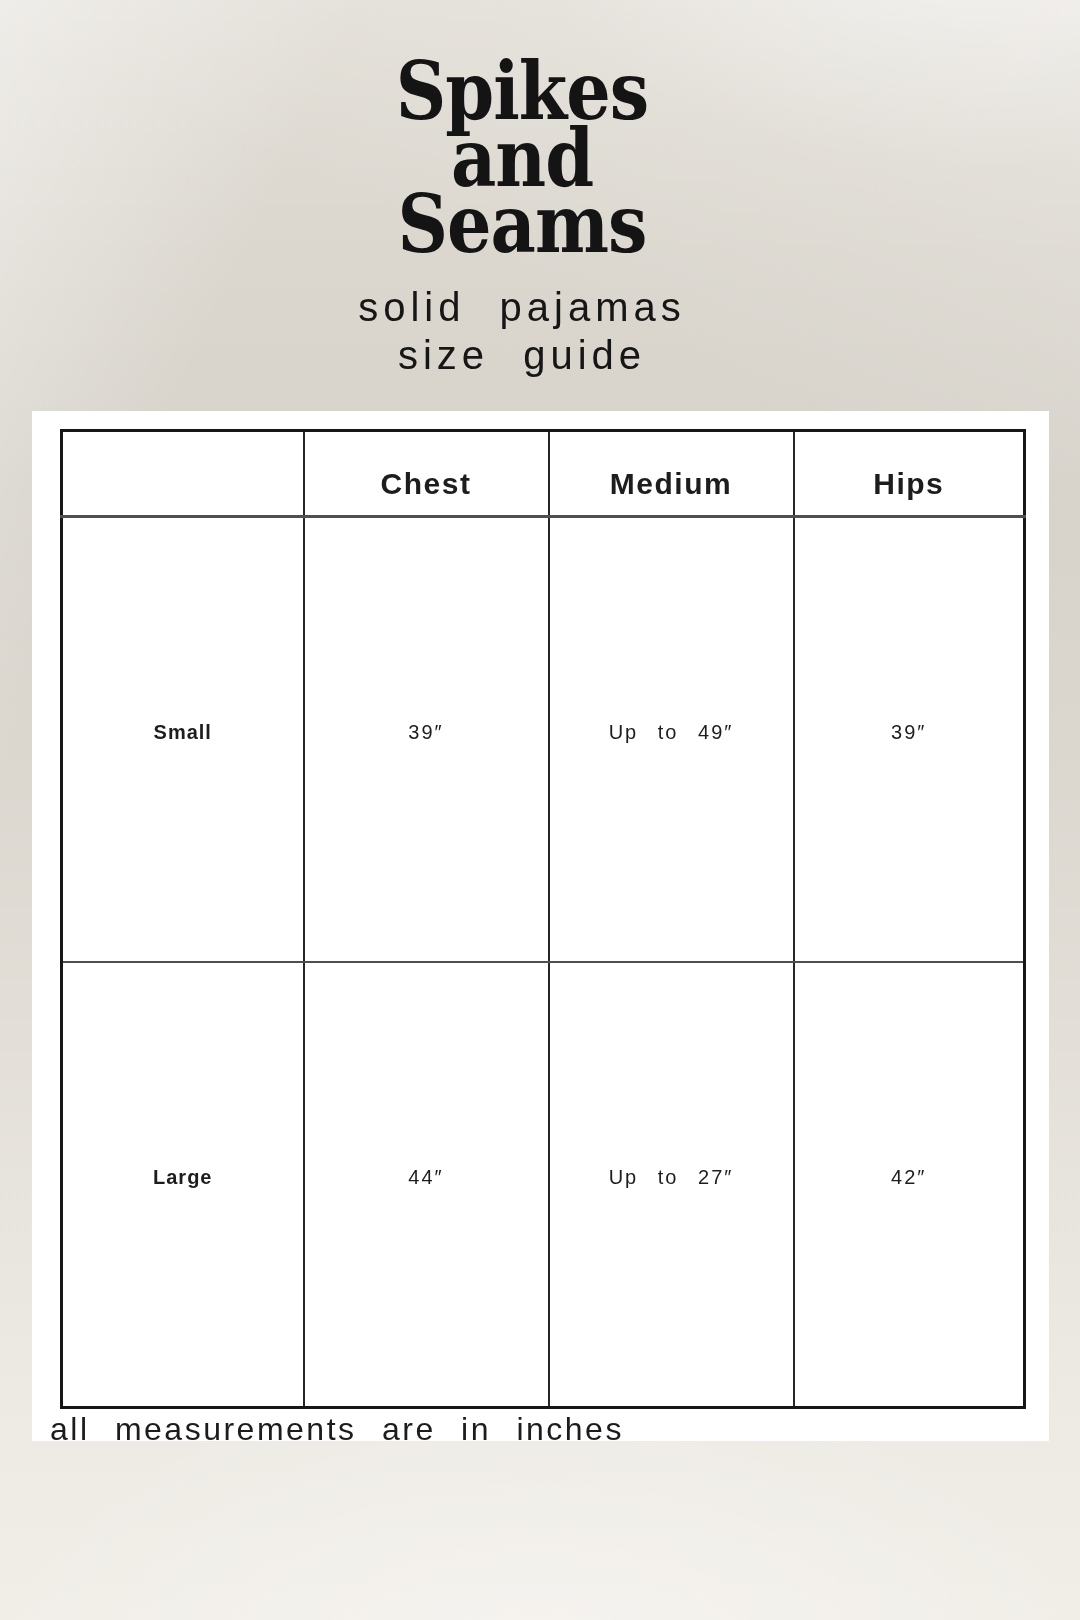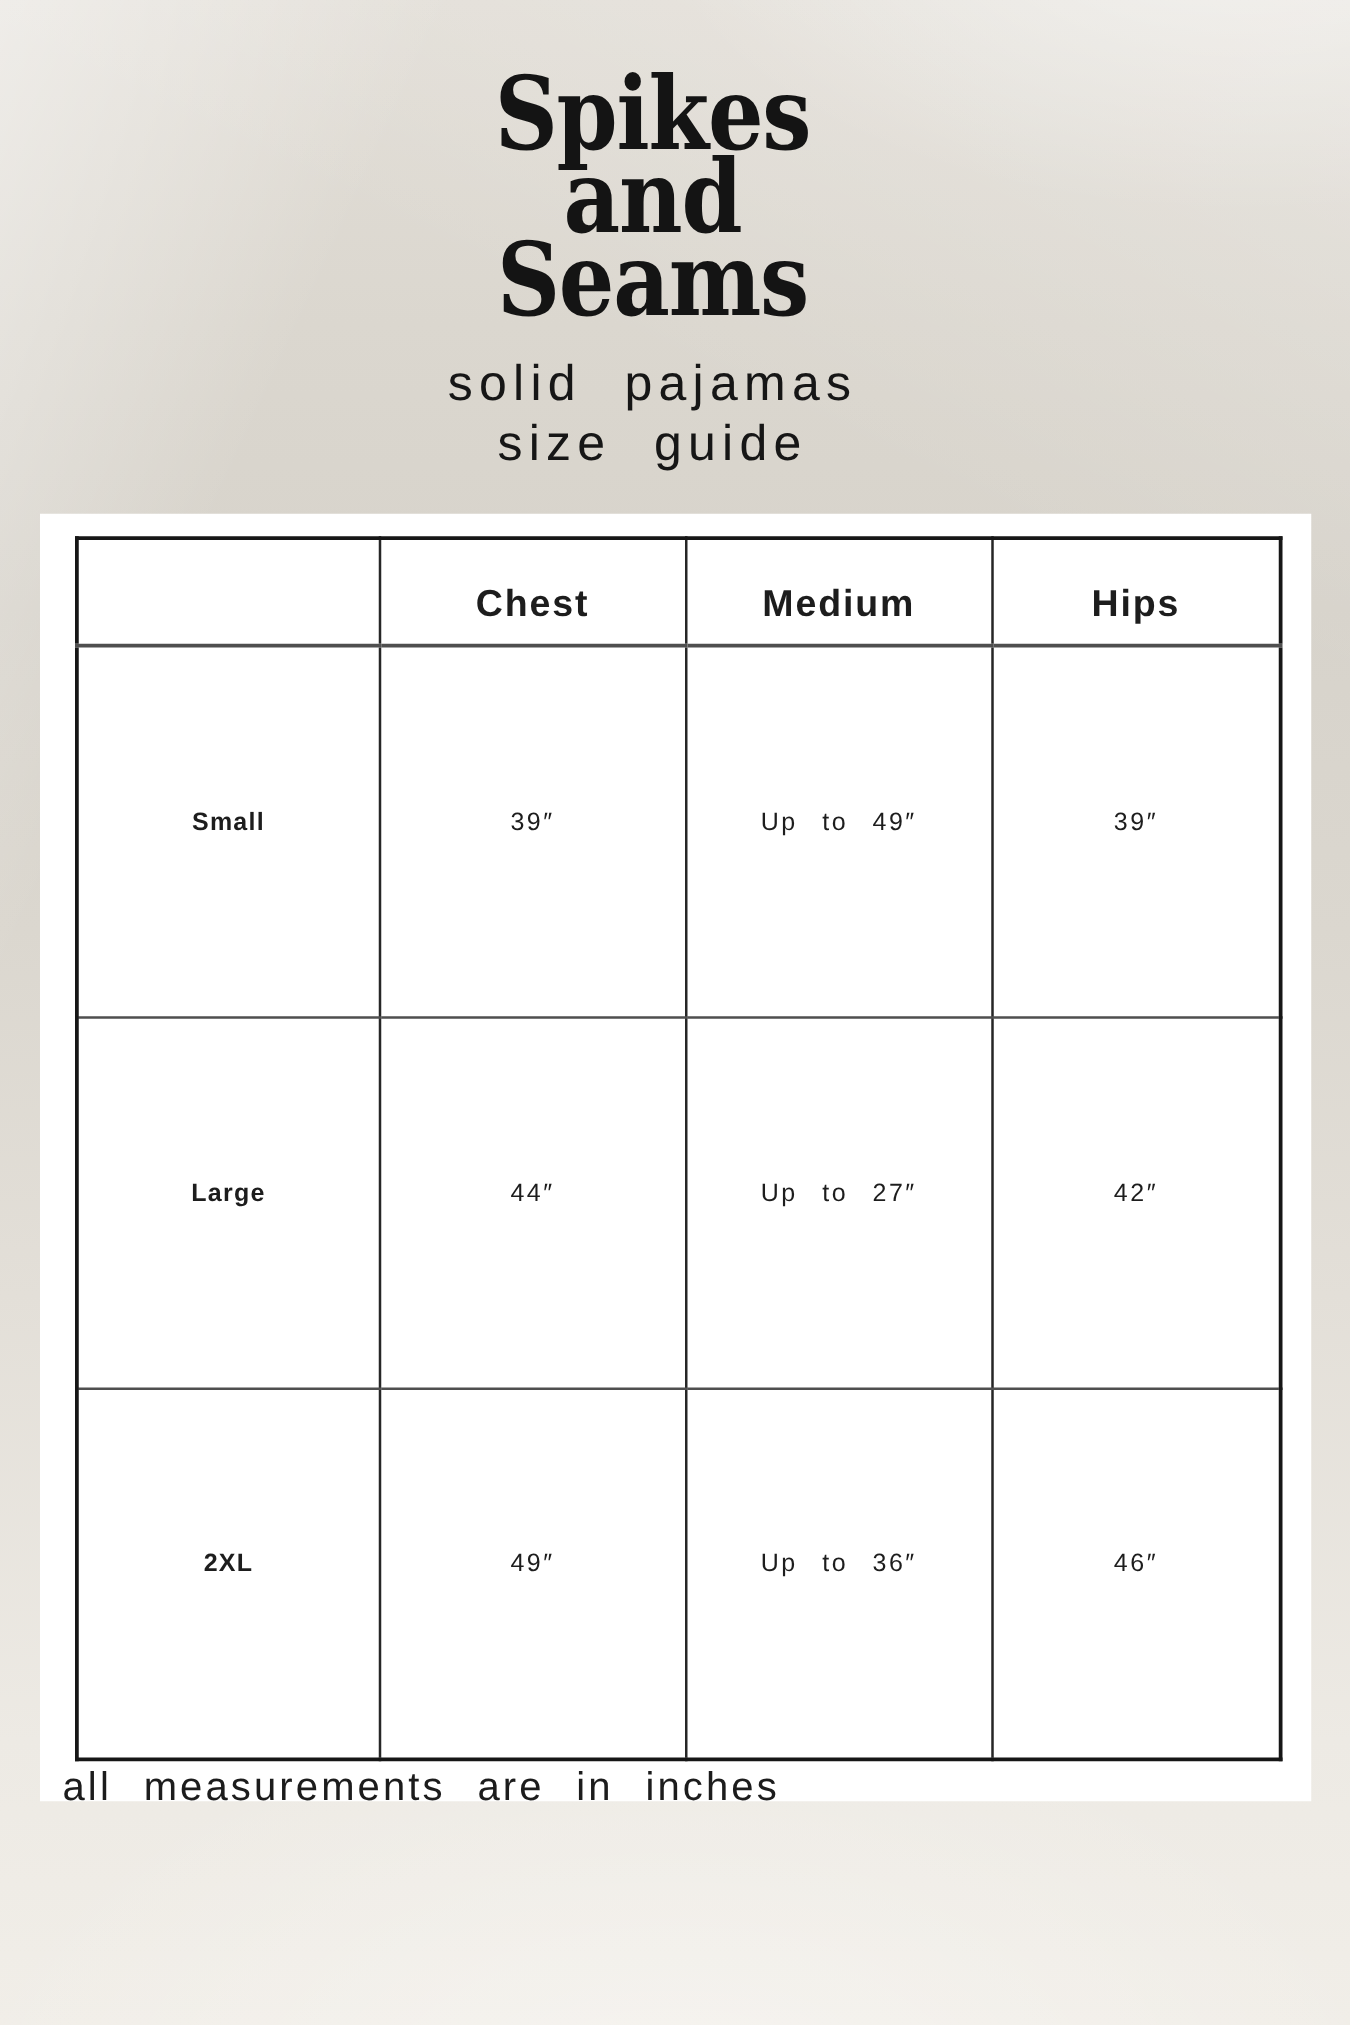--- a/index.html
+++ b/index.html
@@ -142,25 +142,19 @@
           <td>39″</td>
           <td>Up to 49″</td>
           <td>39″</td>
         </tr>
         <tr>
           <td class="size-cell">Large</td>
           <td>44″</td>
           <td>Up to 27″</td>
           <td>42″</td>
         </tr>
-        <tr>
-          <td class="size-cell">2XL</td>
-          <td>49″</td>
-          <td>Up to 36″</td>
-          <td>46″</td>
-        </tr>
       </tbody>
     </table>
   </div>
 
   <p class="footnote">all measurements are in inches</p>
 
 </div>
 
 </body></html>

